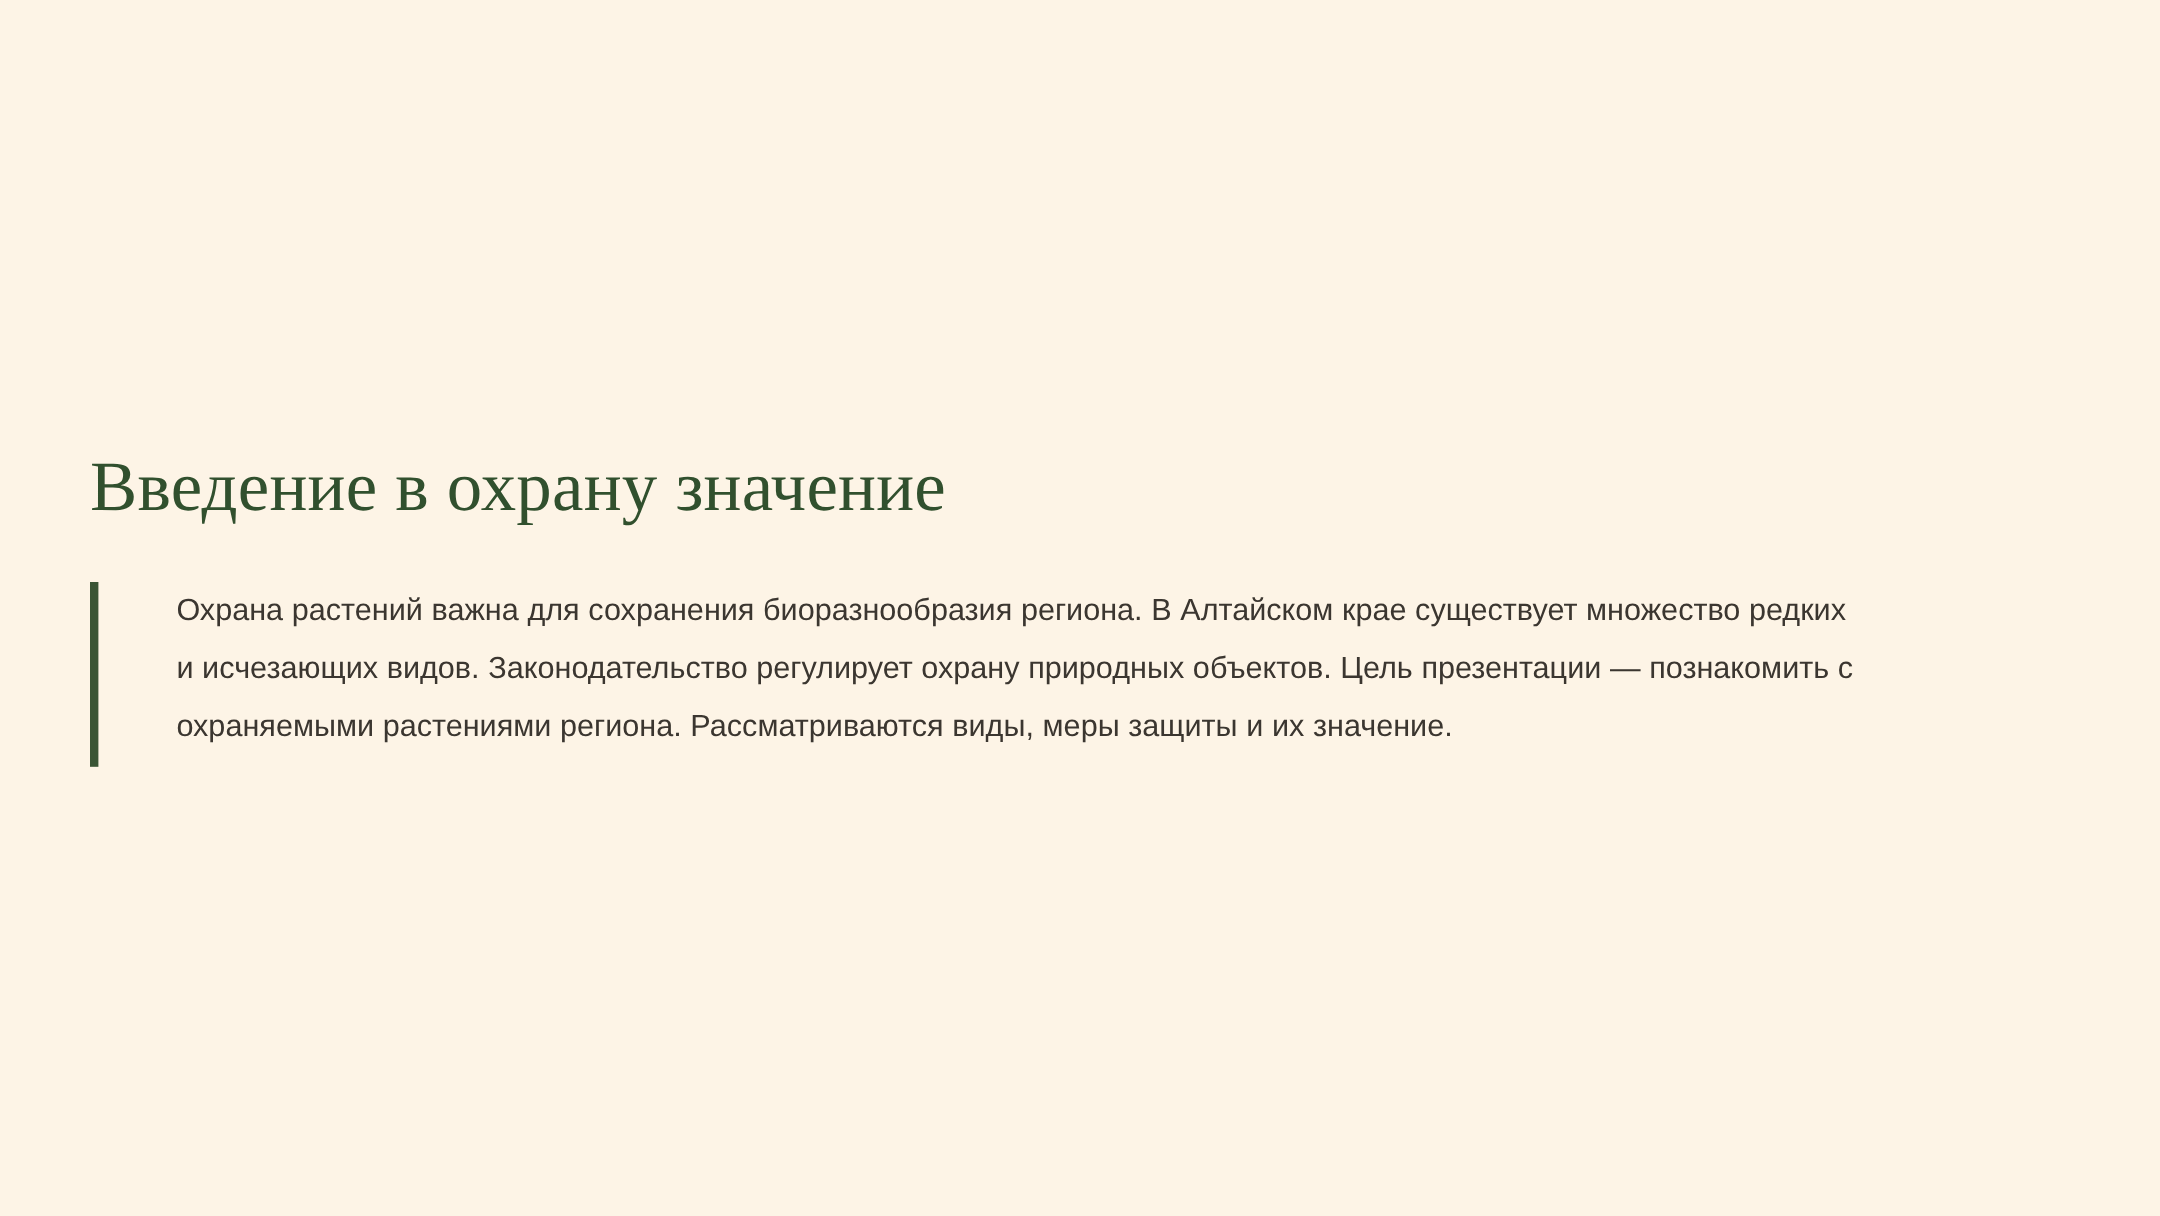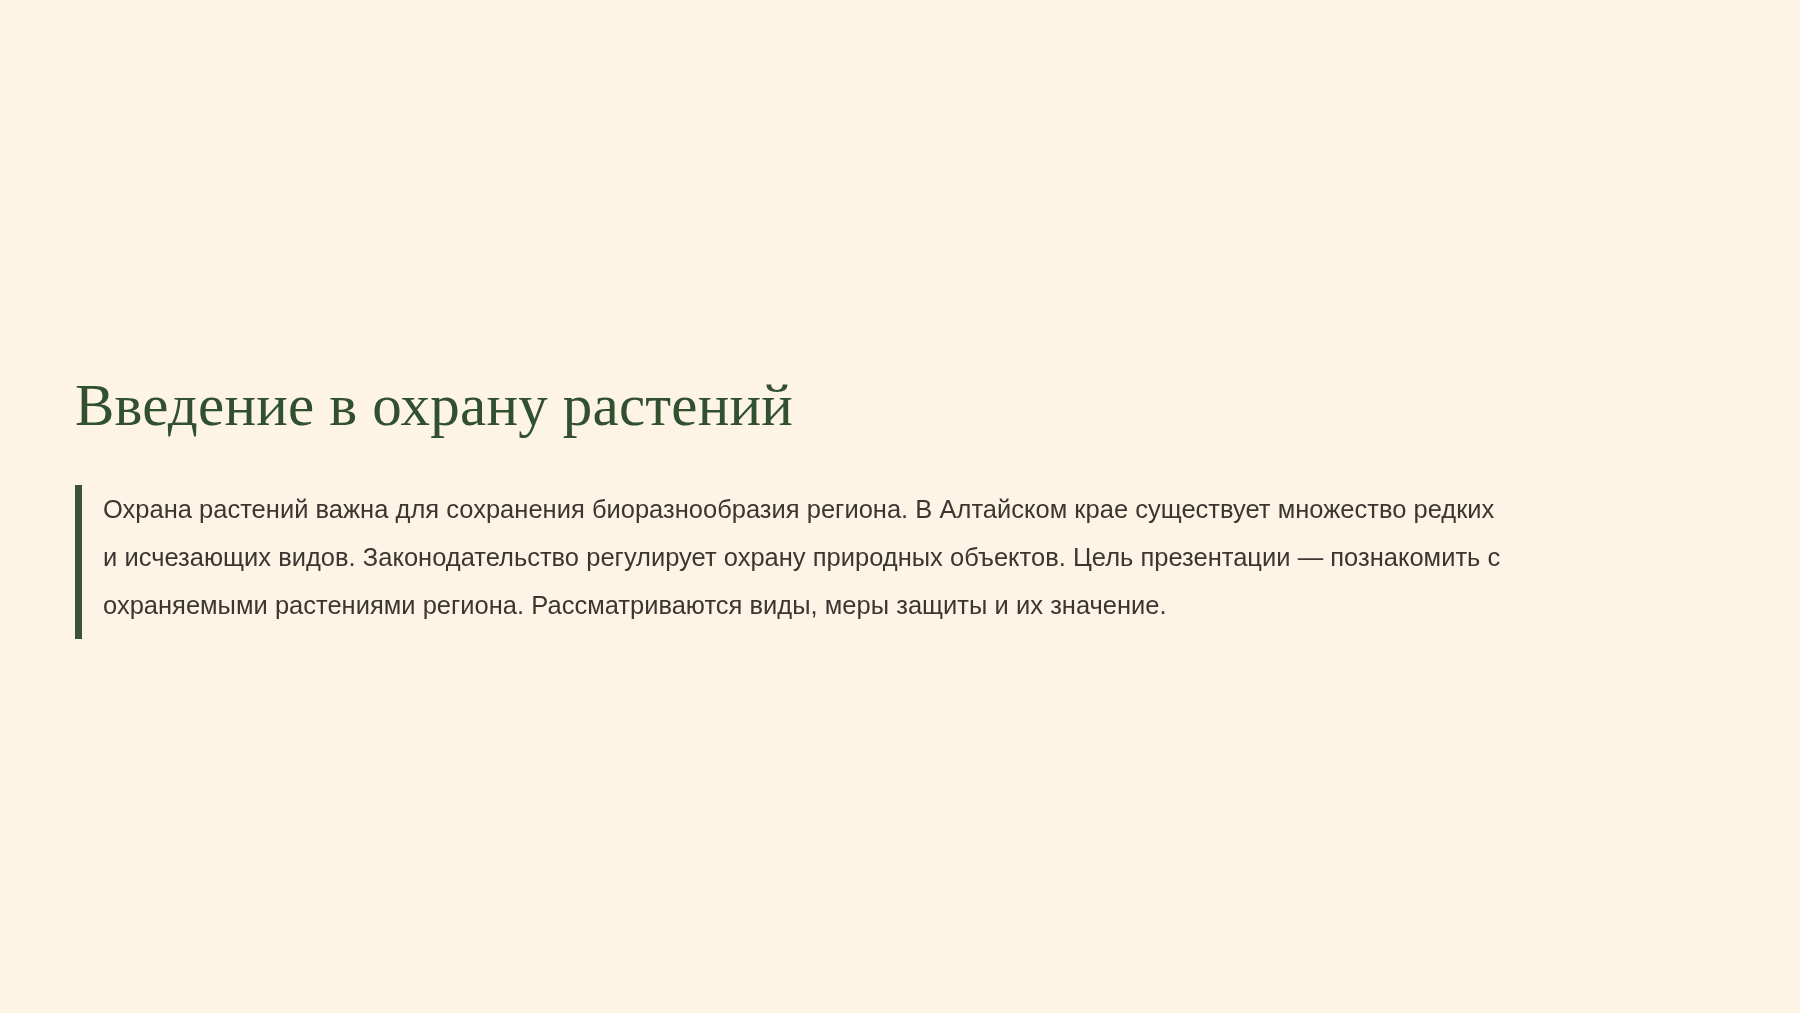--- a/index.html
+++ b/index.html
@@ -38,21 +38,21 @@
     font-weight: 400;
     line-height: 1.12;
     letter-spacing: 0.2px;
     color: #31502e;
     white-space: nowrap;
   }
 
   .body-block {
     position: relative;
     margin-top: 47px;
-    padding-left: 28px;
+    padding-left: 72px;
     min-height: 154px;
   }
 
   .accent-bar {
     position: absolute;
     left: 0;
     top: 0;
     width: 7px;
     height: 154px;
     background: #3a5535;
@@ -71,21 +71,21 @@
     word-spacing: 0.1px;
   }
 </style>
 </head>
 <body>
 
 <div class="slide">
 
   <div class="slide-content">
 
-    <h1 class="slide-title">Введение в охрану растений</h1>
+    <h1 class="slide-title">Введение в охрану значение</h1>
 
     <div class="body-block">
       <div class="accent-bar"></div>
       <p class="body-text">Охрана растений важна для сохранения биоразнообразия региона. В Алтайском крае существует множество редких и исчезающих видов. Законодательство регулирует охрану природных объектов. Цель презентации — познакомить с охраняемыми растениями региона. Рассматриваются виды, меры защиты и их значение.</p>
     </div>
 
   </div>
 
 </div>
 

